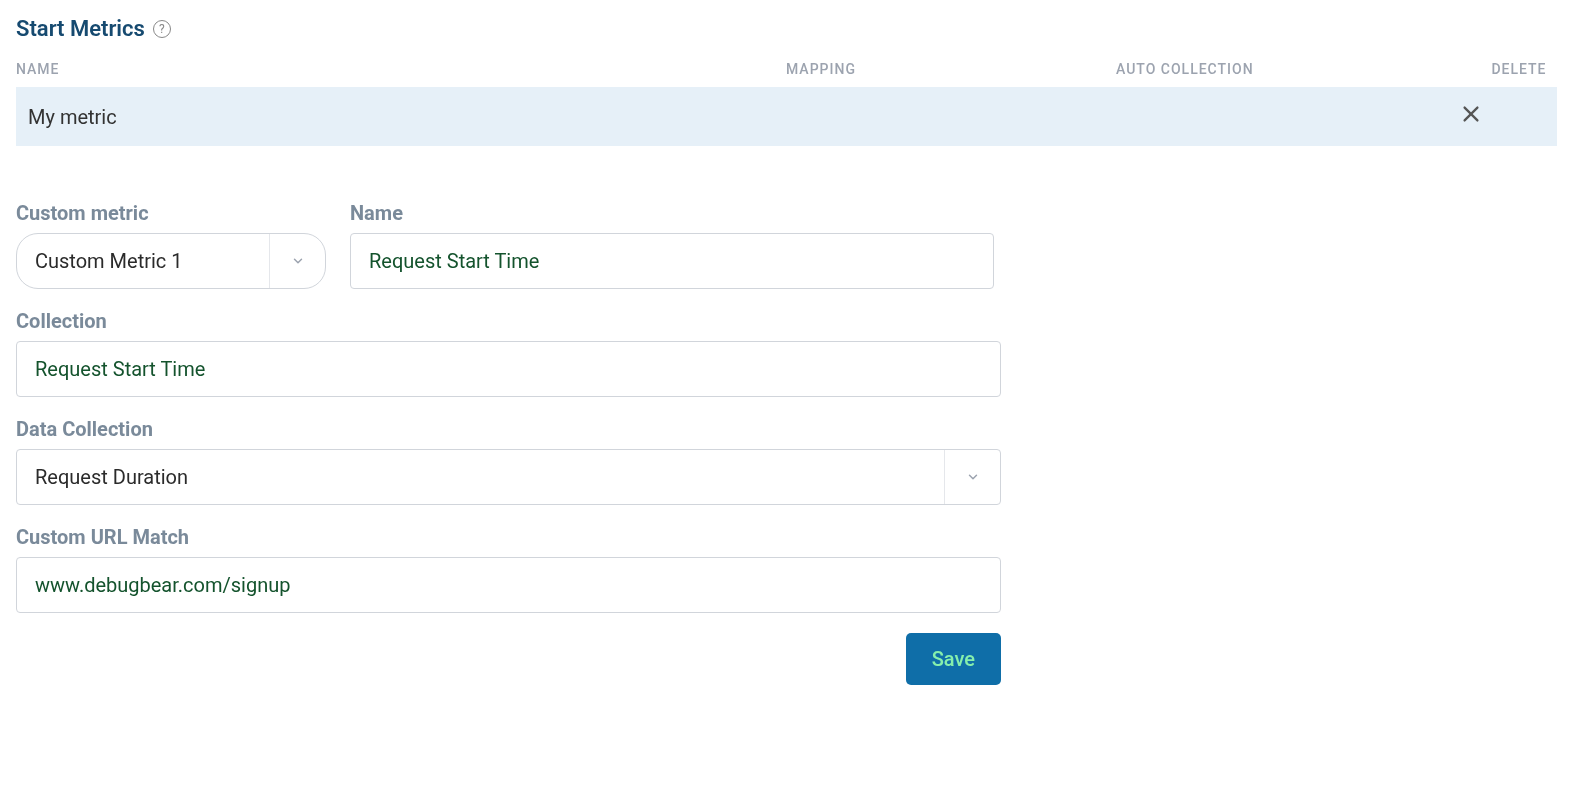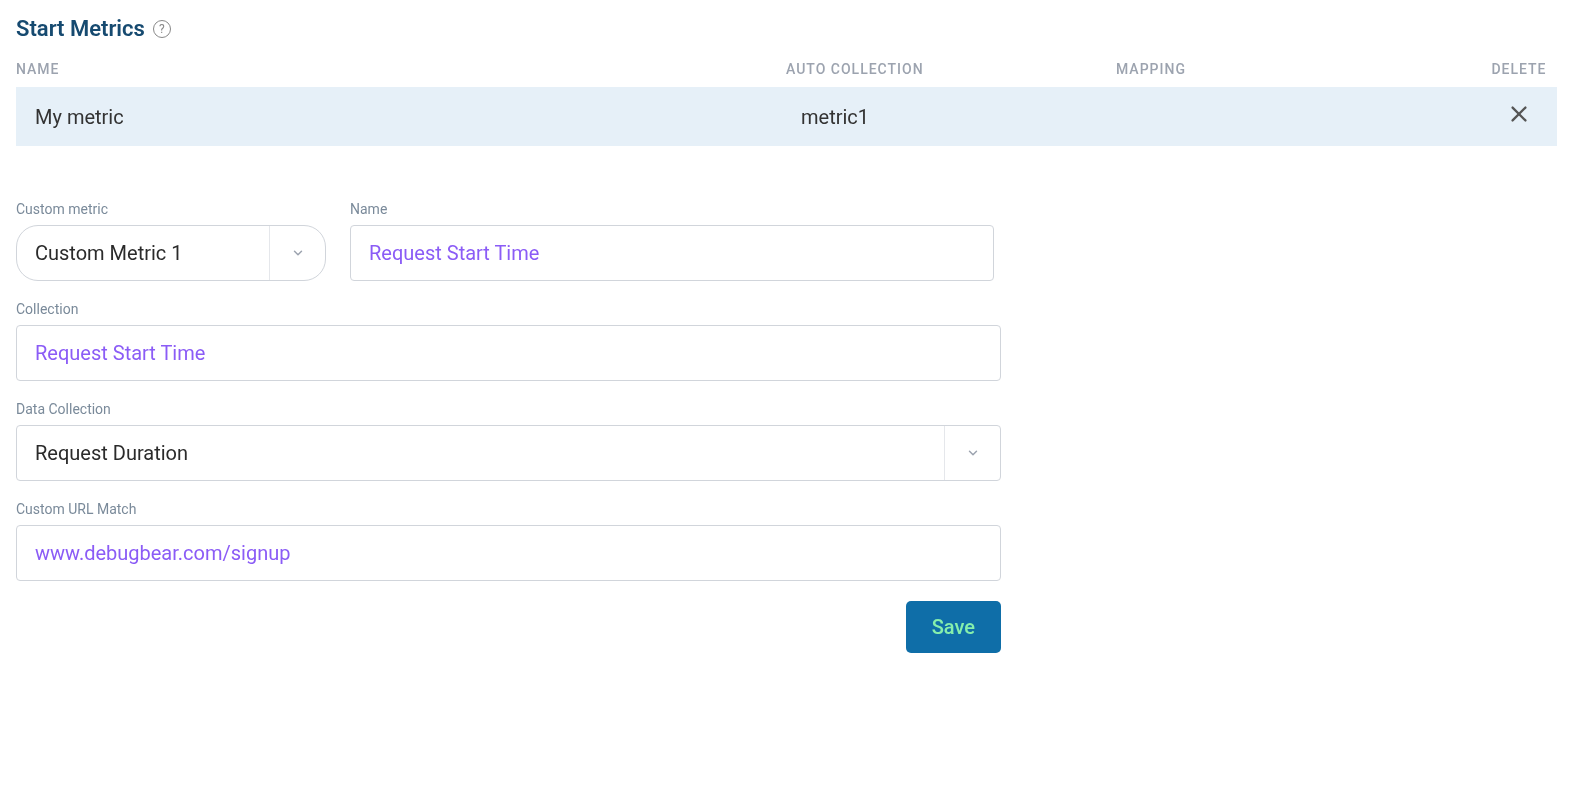--- a/index.html
+++ b/index.html
@@ -48,21 +48,21 @@
       text-transform: uppercase;
     }
     .table-header .col-delete {
       text-align: center;
       padding-right: 5px;
     }
     .table-row {
       display: grid;
       grid-template-columns: 770px 330px 370px auto;
       background: #e6f0f8;
-      padding: 16px 15px;
+      padding: 16px 8px;
       align-items: center;
       font-size: 20px;
       color: #333;
     }
     .table-row .cell-name {
       padding-left: 4px;
     }
     .table-row .cell-delete {
       text-align: right;
       padding-right: 12px;
@@ -84,23 +84,23 @@
       display: flex;
       gap: 24px;
       margin-bottom: 20px;
     }
     .form-group {
       display: flex;
       flex-direction: column;
       gap: 8px;
     }
     .form-label {
-      font-size: 14px;
+      font-size: 20px;
       color: #7a8a9a;
-      font-weight: 400;
+      font-weight: 700;
     }
     .select-wrap {
       position: relative;
       display: flex;
       align-items: center;
       border: 1px solid #d1d5db;
       border-radius: 4px;
       background: #fff;
       height: 56px;
     }
@@ -126,21 +126,21 @@
       width: 14px;
       height: 14px;
     }
     .text-input {
       border: 1px solid #d1d5db;
       border-radius: 4px;
       background: #fff;
       height: 56px;
       padding: 0 18px;
       font-size: 20px;
-      color: #8b5cf6;
+      color: #14532d;
       outline: none;
       font-family: inherit;
     }
     .text-input.name-input { width: 644px; }
     .text-input.full { width: 100%; }
     .button-row {
       display: flex;
       justify-content: flex-end;
       margin-top: 20px;
     }
@@ -159,28 +159,27 @@
 </head>
 <body>
 
 <div class="header">
   <span class="header-title">Start Metrics</span>
   <span class="help-icon">?</span>
 </div>
 
 <div class="table-header">
   <div>NAME</div>
+  <div>MAPPING</div>
   <div>AUTO COLLECTION</div>
-  <div>MAPPING</div>
   <div class="col-delete">DELETE</div>
 </div>
 
 <div class="table-row">
   <div class="cell-name">My metric</div>
-  <div>metric1</div>
   <div></div>
   <div class="cell-delete">
     <span class="close-icon">
       <svg viewBox="0 0 24 24" width="22" height="22" stroke="#555" stroke-width="2.5" fill="none" stroke-linecap="round">
         <line x1="5" y1="5" x2="19" y2="19"></line>
         <line x1="19" y1="5" x2="5" y2="19"></line>
       </svg>
     </span>
   </div>
 </div>

